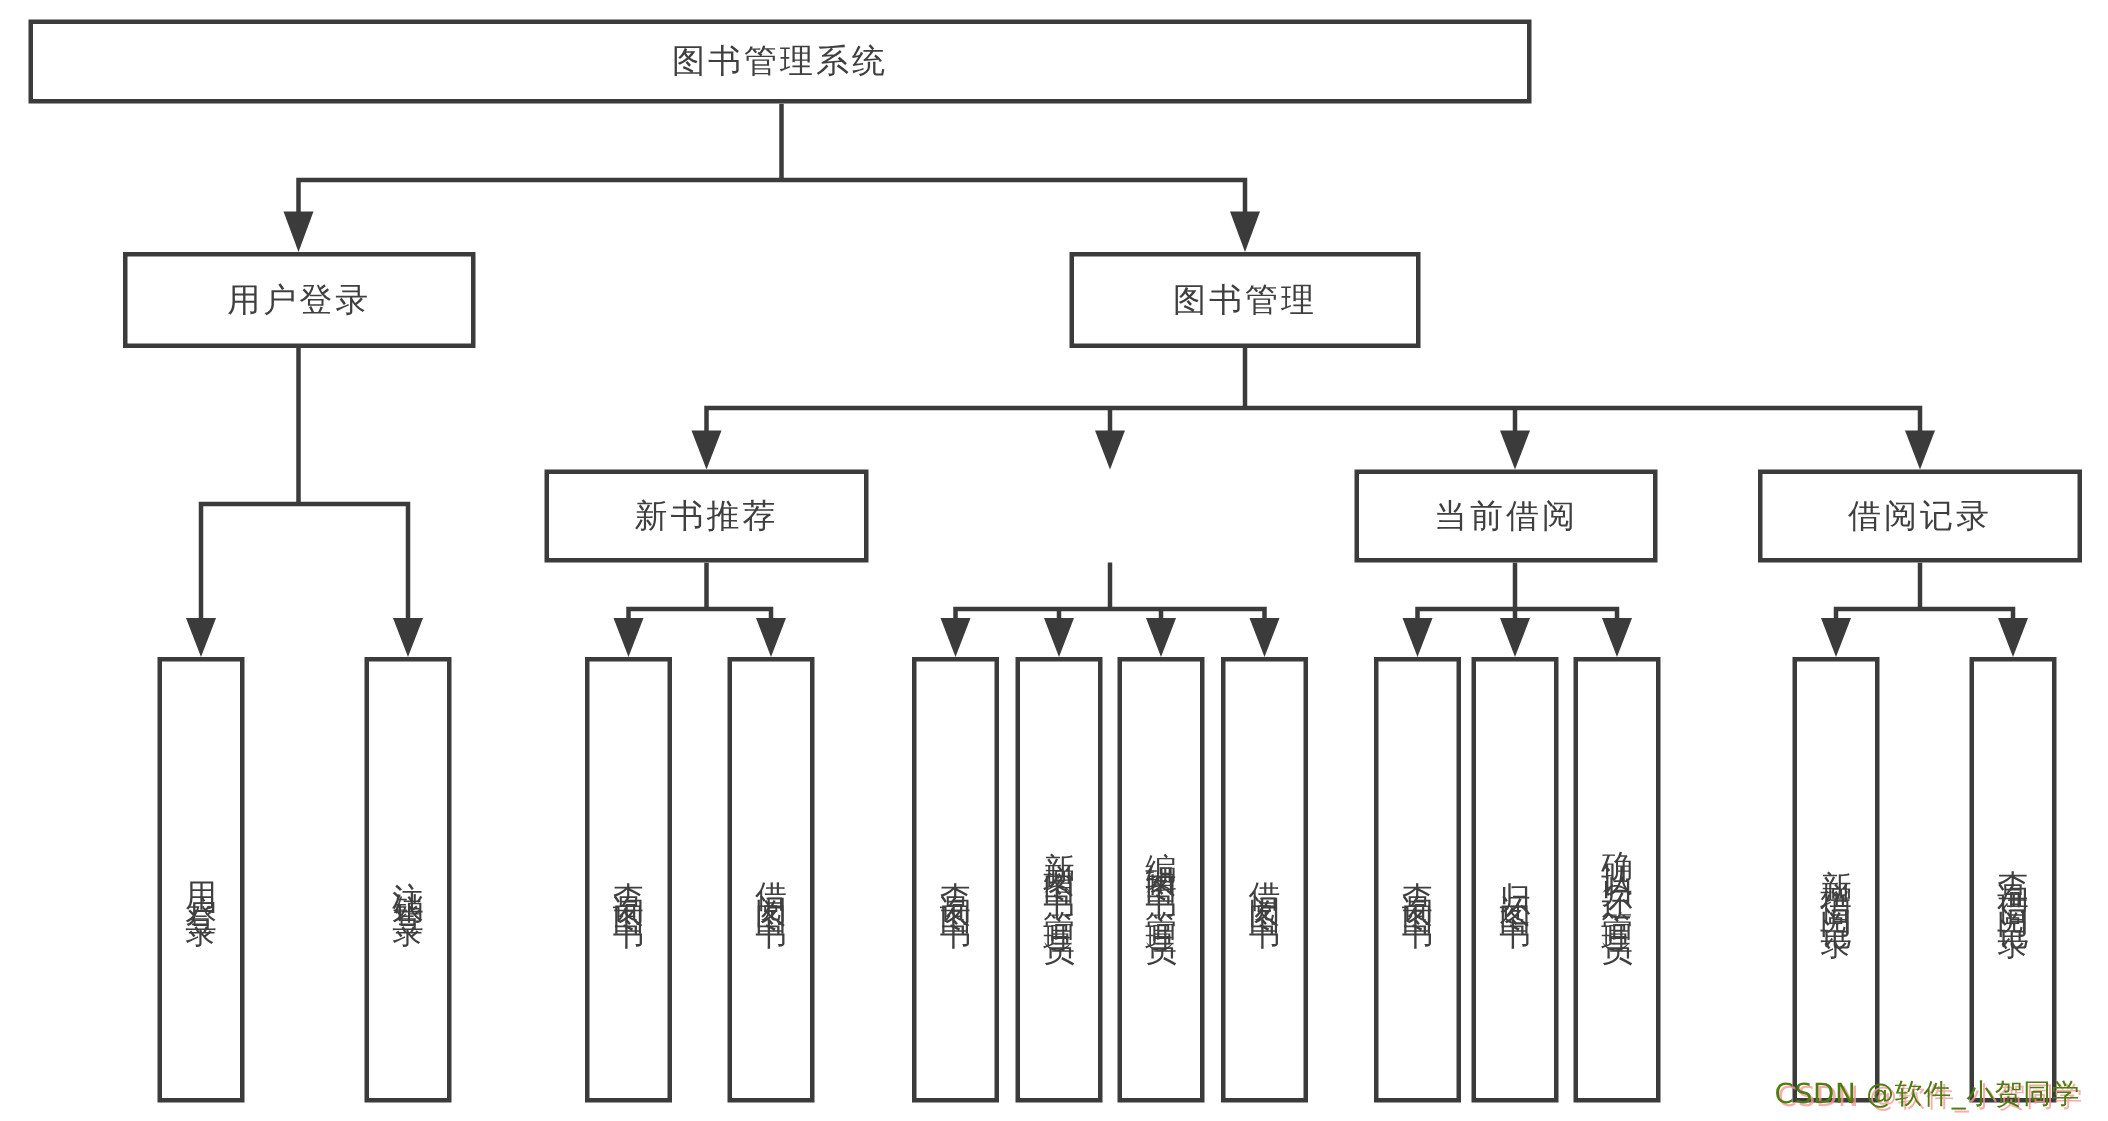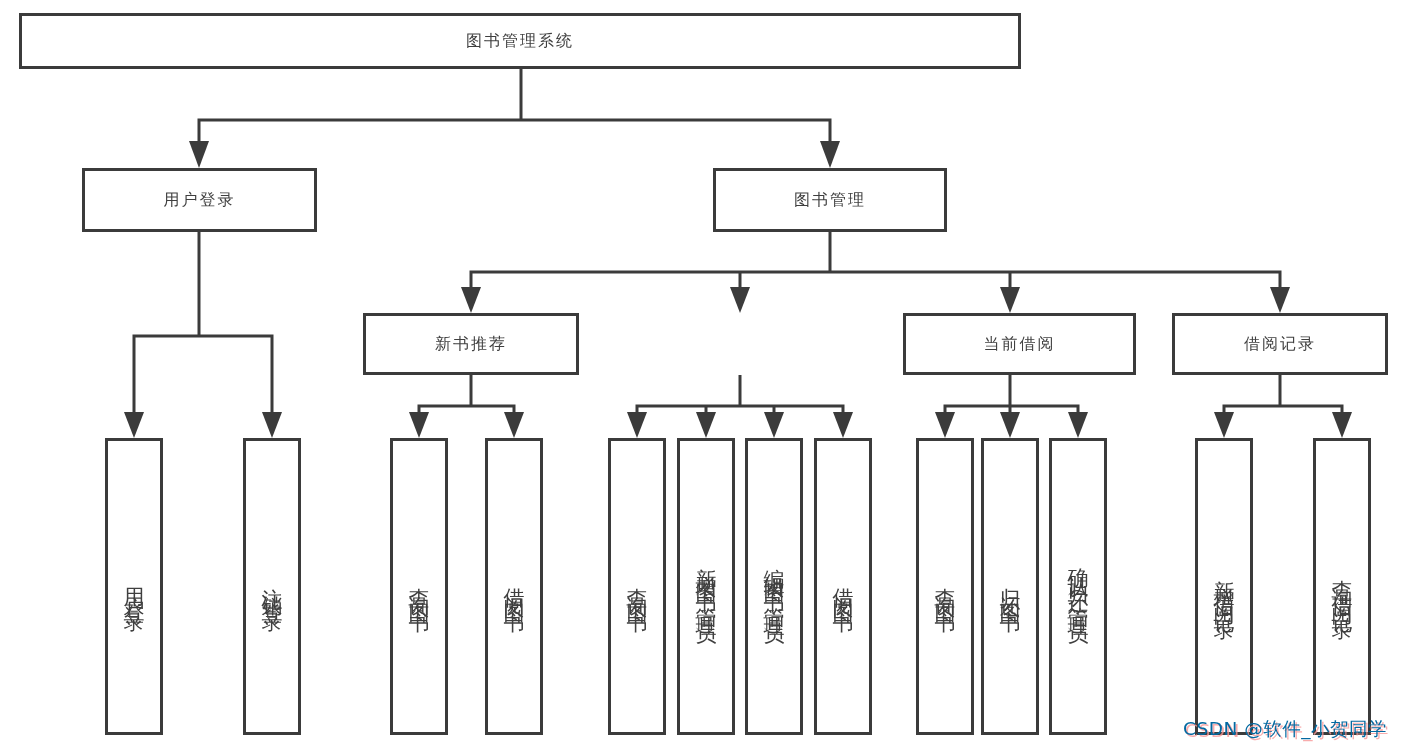--- a/index.html
+++ b/index.html
@@ -15,35 +15,35 @@
     position:absolute;
     box-sizing:border-box;
     background:#ffffff;
     border:3px solid #3b3b3b;
     display:flex;
     align-items:center;
     justify-content:center;
     color:#3f3f3f;
     z-index:1;
   }
-  .h-label { font-size:16px; letter-spacing:2px; white-space:nowrap; }
+  .h-label { font-size:22px; letter-spacing:2px; white-space:nowrap; }
   .vtext {
     writing-mode:vertical-rl;
     text-orientation:mixed;
     font-size:21px;
     letter-spacing:8px;
     color:#3f3f3f;
     white-space:nowrap;
   }
   .watermark {
     position:absolute;
     left:1183px; top:716px;
     font-size:18.5px;
     letter-spacing:0.5px;
-    color:#0369a1;
+    color:#4d7c0f;
     text-shadow:2px 2px 0 rgba(247,151,151,0.8);
     white-space:nowrap;
     z-index:2;
   }
 </style>
 </head>
 <body>
 
 <div class="canvas">
 
@@ -110,21 +110,21 @@
   <div class="box" style="left:82px;top:168px;width:235px;height:64px">
     <span class="h-label">用户登录</span>
   </div>
   <div class="box" style="left:363px;top:313px;width:216px;height:62px">
     <span class="h-label">新书推荐</span>
   </div>
 
   <div class="box" style="left:713px;top:168px;width:234px;height:64px">
     <span class="h-label">图书管理</span>
   </div>
-  <div class="box" style="left:903px;top:313px;width:233px;height:62px">
+  <div class="box" style="left:903px;top:313px;width:202px;height:62px">
     <span class="h-label">当前借阅</span>
   </div>
   <div class="box" style="left:1172px;top:313px;width:216px;height:62px">
     <span class="h-label">借阅记录</span>
   </div>
 
   <div class="box" style="left:105px;top:438px;width:58px;height:297px">
     <span class="vtext">用户登录</span>
   </div>
   <div class="box" style="left:243px;top:438px;width:58px;height:297px">

